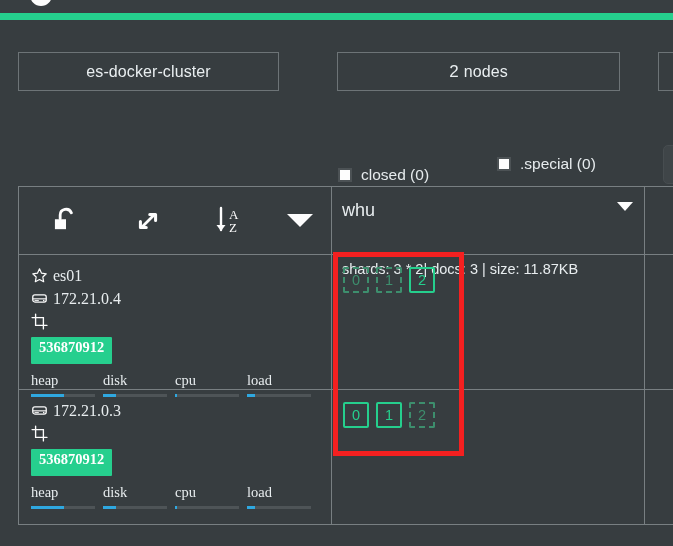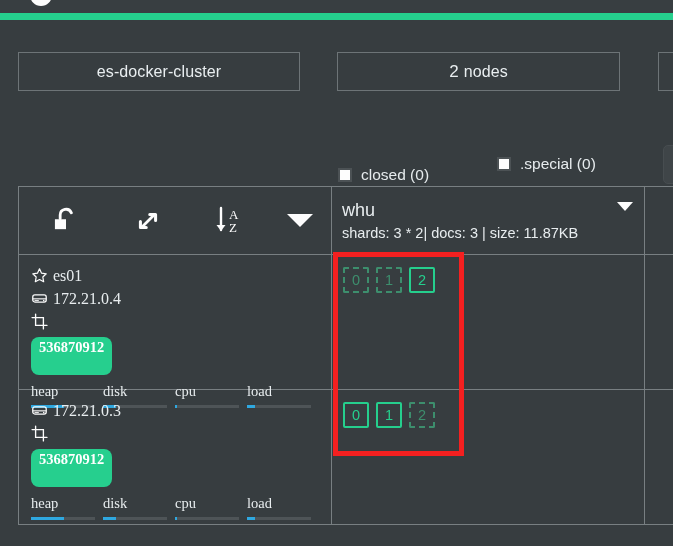--- a/index.html
+++ b/index.html
@@ -47,21 +47,21 @@
     border: 1px solid #6d7477;
     background: transparent;
     color: #e9eef0;
     display: flex;
     align-items: center;
     justify-content: center;
     font-size: 16px;
     letter-spacing: .1px;
   }
   .stat-box .num { font-size: 17px; margin-right: 5px; }
-  #cluster-box { left: 18px; top: 32px; width: 282px; }
+  #cluster-box { left: 18px; top: 32px; width: 261px; }
   #nodes-box   { left: 337px; top: 32px; width: 283px; }
   #third-box   { left: 658px; top: 32px; width: 120px; }
 
   .filter-input {
     position: absolute; left: 18px; top: 125px;
     width: 282px; height: 39px;
     background: #3f4548;
     border: 1px solid #474d50;
     border-radius: 5px;
     color: #8a9093;
@@ -138,21 +138,21 @@
     border-top: 13px solid #fdfdfd;
   }
 
   
   .idx-head {
     padding: 10px 12px 0 10px;
     color: #e8edef;
     line-height: 1.45;
   }
   .idx-name { font-size: 18px; }
-  .idx-meta { font-size: 14.5px; }
+  .idx-meta { font-size: 14.5px; margin-top: 36px; }
   .idx-caret {
     position: absolute; right: 11px; top: 15px;
     width: 0; height: 0;
     border-left: 8px solid transparent;
     border-right: 8px solid transparent;
     border-top: 9px solid #fdfdfd;
   }
 
   
   .node-body { padding: 9px 10px 0 12px; color: #e8edef; font-family: Liberation Serif, serif; }
@@ -163,22 +163,22 @@
     display: flex; align-items: center;
   }
   .node-name { font-size: 16px; }
   .node-ip   { font-size: 16px; }
   .mem-badge {
     display: inline-block;
     background: #26cf8e;
     color: #ffffff;
     font-weight: bold;
     font-size: 14.5px;
-    padding: 2px 8px 19px;
-    border-radius: 8px;
+    padding: 2px 8px 8px;
+    border-radius: 1px;
     margin-top: 4px;
   }
   .metrics {
     display: flex;
     margin-top: 8px;
   }
   .metric { width: 72px; flex: none; }
   .metric-label { font-size: 14.5px; color: #e8edef; }
   .metric-track {
     height: 3px; width: 64px;

